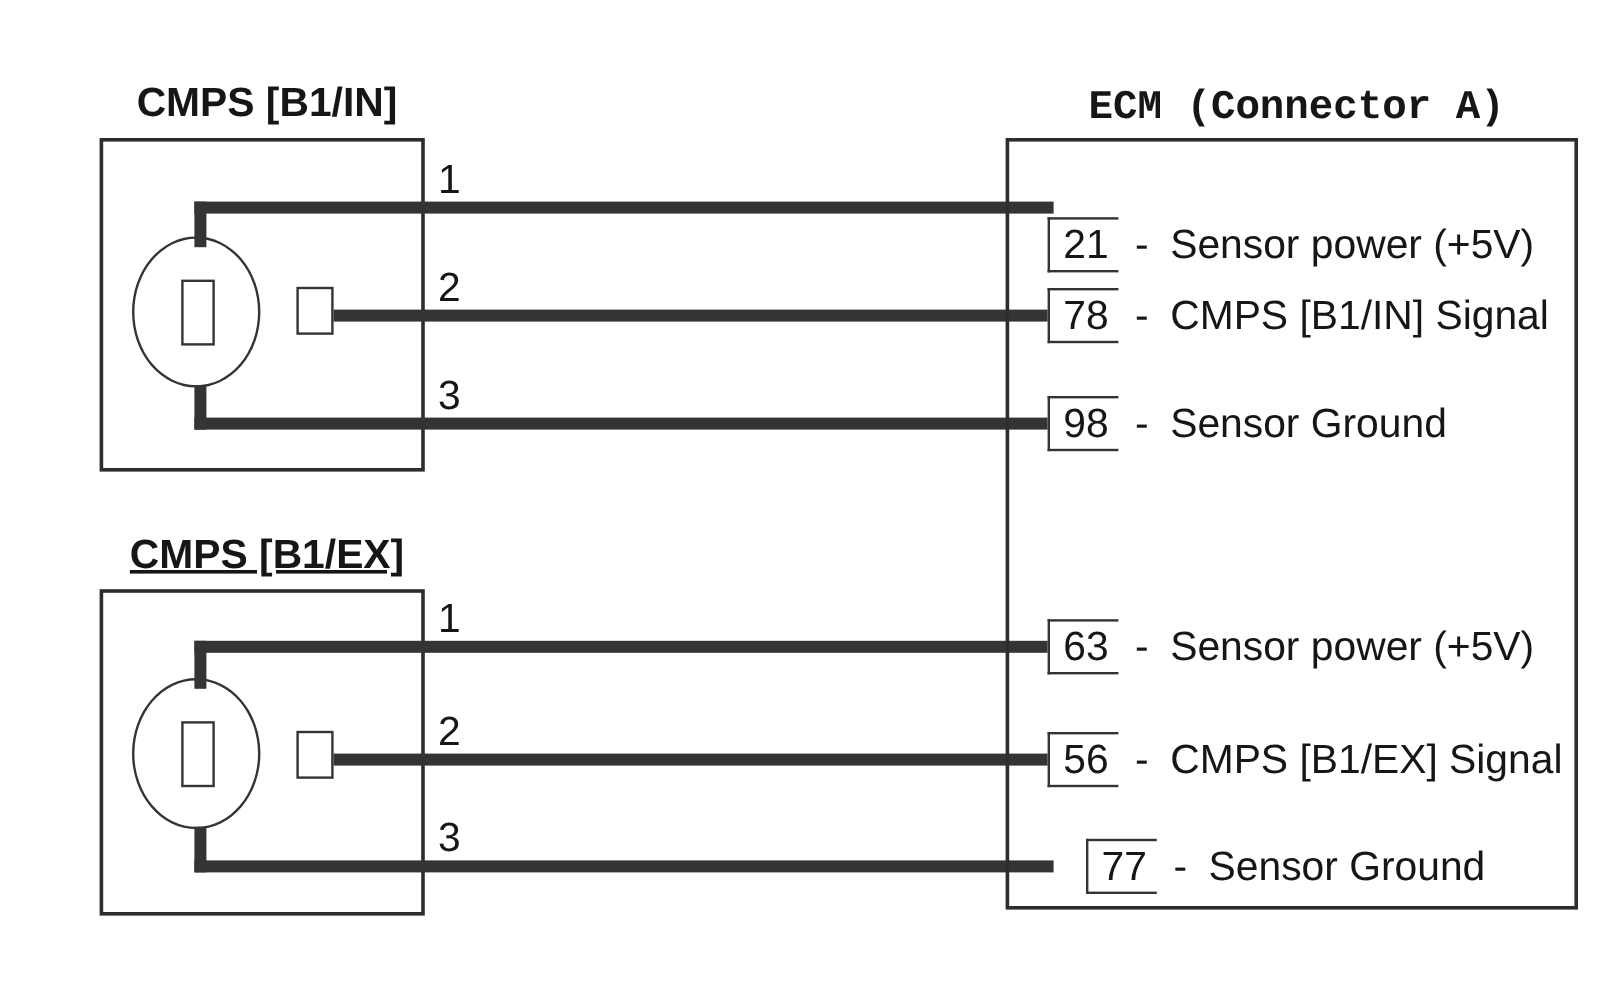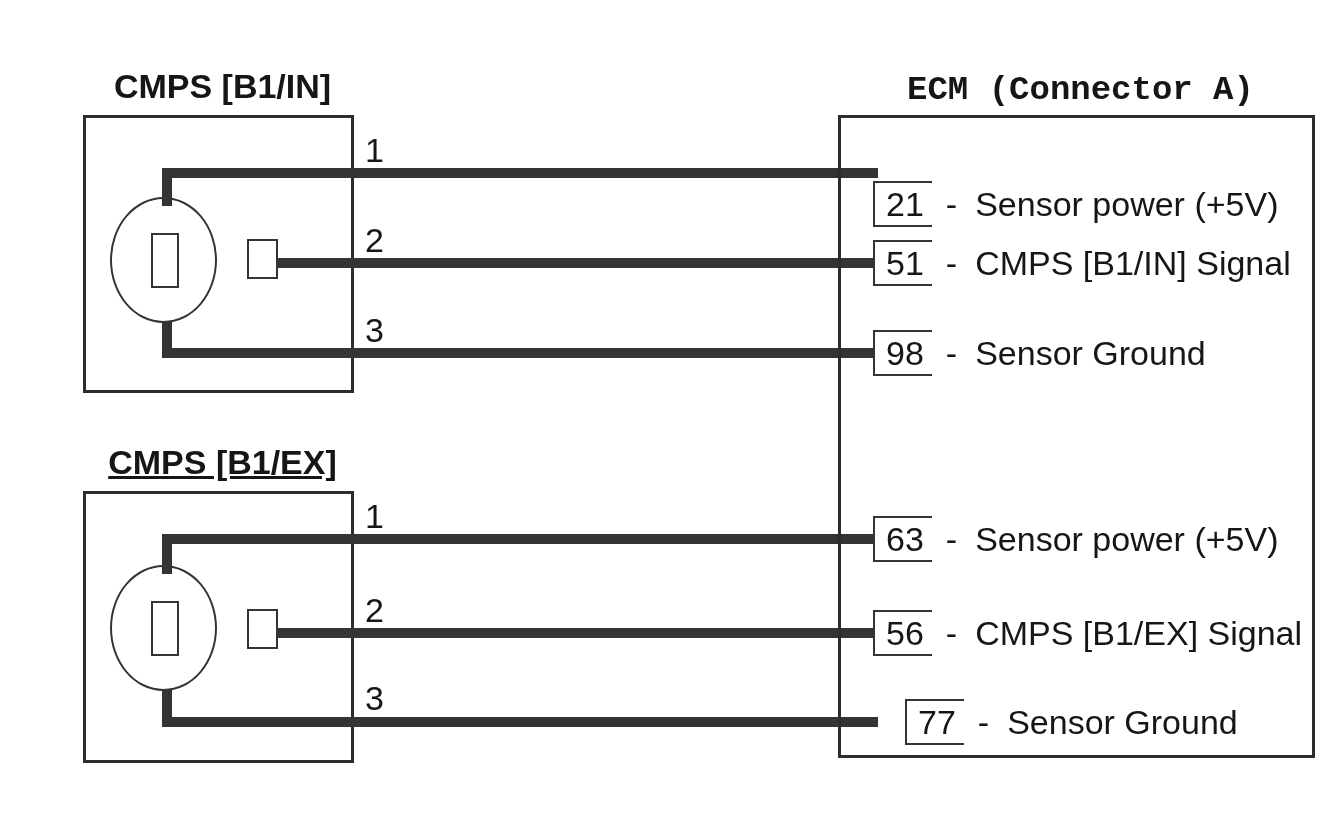--- a/index.html
+++ b/index.html
@@ -156,21 +156,21 @@
   <div class="terminal t1">
     <span class="bracket">
         <span>21</span>
       </span>
     <span>-</span>
     <span>Sensor power (+5V)</span>
   </div>
 
   <div class="terminal t2">
     <span class="bracket">
-        <span>51</span>
+        <span>78</span>
       </span>
     <span>-</span>
     <span>CMPS [B1/IN] Signal</span>
   </div>
 
   <div class="terminal t3">
     <span class="bracket">
         <span>98</span>
       </span>
     <span>-</span>

